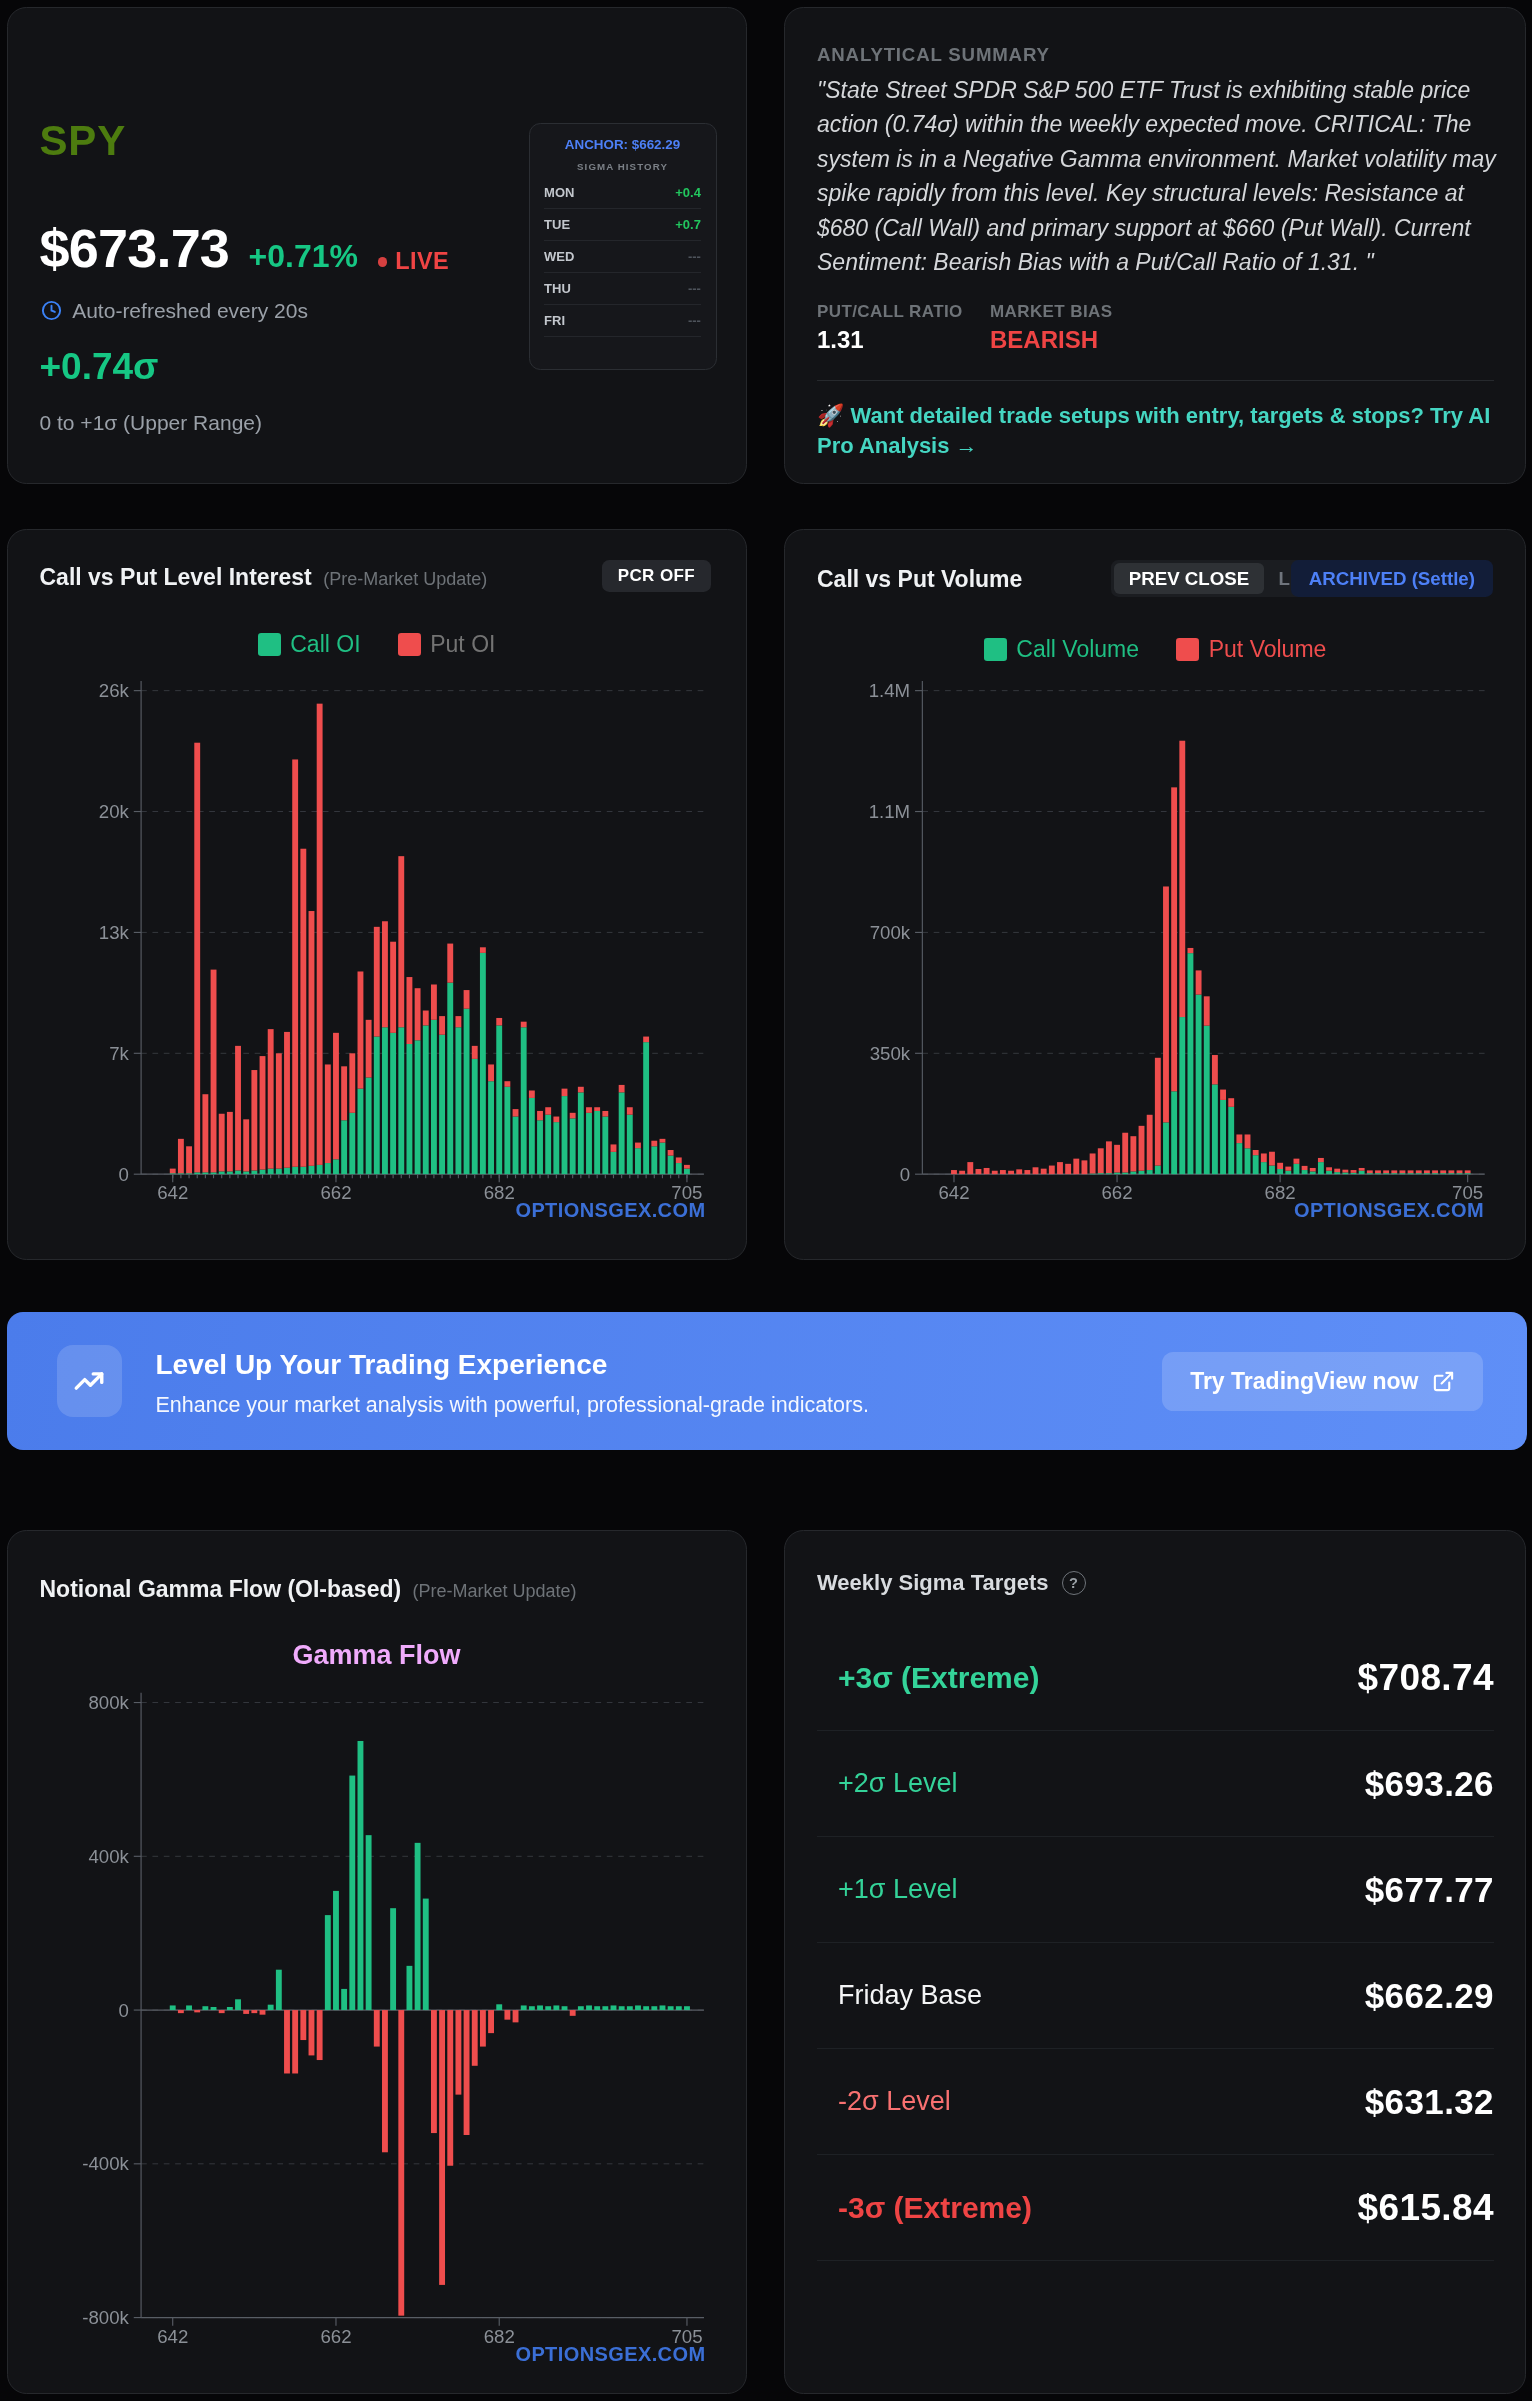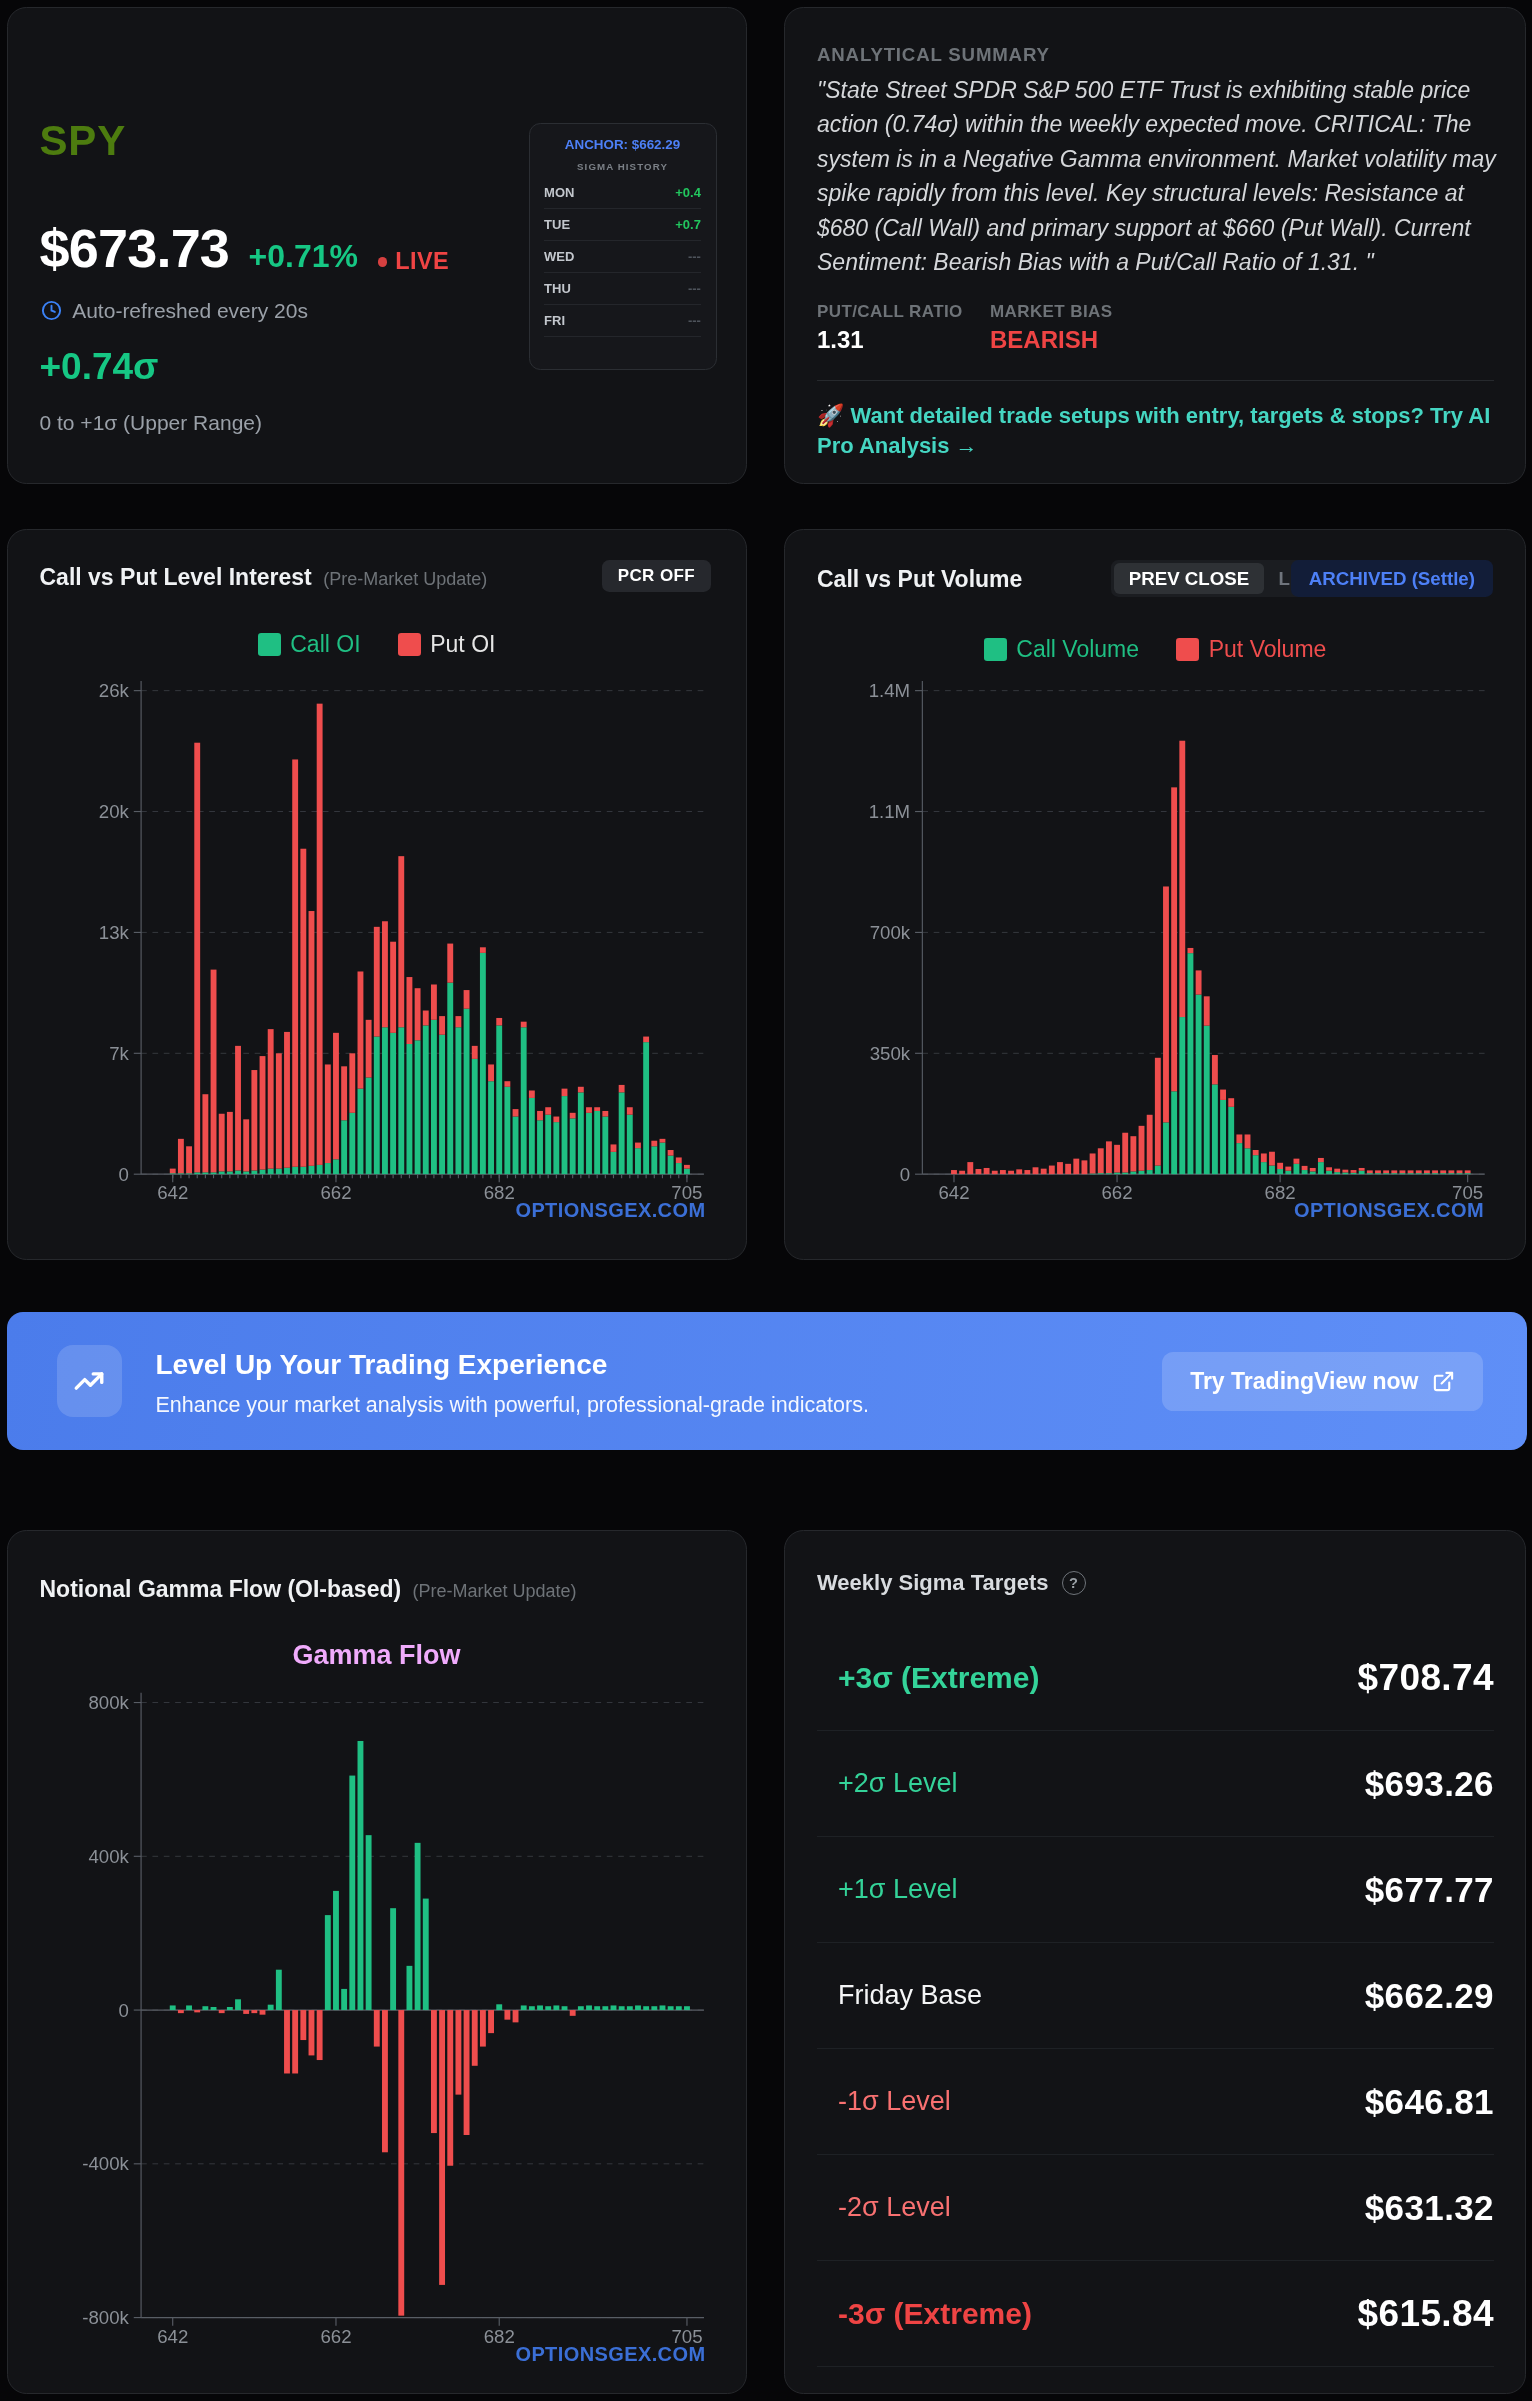--- a/index.html
+++ b/index.html
@@ -149,21 +149,21 @@
     <span class="chart-note">(Pre-Market Update)</span>
   </div>
   <div class="pill-btn" style="right:35px;top:30px;height:32px;padding:0 15.4px;">PCR OFF</div>
   <div class="legend" style="top:101px;">
       <span class="leg-item">
         <span class="leg-sq" style="background: rgb(31, 191, 131);"></span>
         <span class="leg-lbl" style="color: rgb(31, 191, 131);">Call OI</span>
       </span>
       <span class="leg-item">
         <span class="leg-sq" style="background: rgb(239, 77, 77);"></span>
-        <span class="leg-lbl" style="color: #e5e5e5;">Put OI</span>
+        <span class="leg-lbl" style="color: #737373;">Put OI</span>
       </span>
     </div>
   <svg id="oi-svg" class="chart" width="740" height="731" viewBox="0 0 912 901">
       <line class="grid" x1="164" y1="794" x2="857.7800000000001" y2="794"></line>
       <line class="axis" x1="155" y1="794" x2="164" y2="794"></line>
       <text class="albl" x="149" y="802" text-anchor="end">0</text>
       <line class="grid" x1="164" y1="645" x2="857.7800000000001" y2="645"></line>
       <line class="axis" x1="155" y1="645" x2="164" y2="645"></line>
       <text class="albl" x="149" y="653" text-anchor="end">7k</text>
       <line class="grid" x1="164" y1="496" x2="857.7800000000001" y2="496"></line>
@@ -675,24 +675,20 @@
       </div>
       <div class="srow">
         <span class="lab" style="color: rgb(52, 211, 153);">+1σ Level</span>
         <span class="val">$677.77</span>
       </div>
       <div class="srow">
         <span class="lab" style="color: rgb(245, 246, 247);">Friday Base</span>
         <span class="val">$662.29</span>
       </div>
       <div class="srow">
-        <span class="lab" style="color: rgb(248, 113, 113);">-1σ Level</span>
-        <span class="val">$646.81</span>
-      </div>
-      <div class="srow">
         <span class="lab" style="color: rgb(248, 113, 113);">-2σ Level</span>
         <span class="val">$631.32</span>
       </div>
       <div class="srow emph">
         <span class="lab" style="color: rgb(239, 68, 68);">-3σ (Extreme)</span>
         <span class="val">$615.84</span>
       </div>
     </div>
 </div>
 

